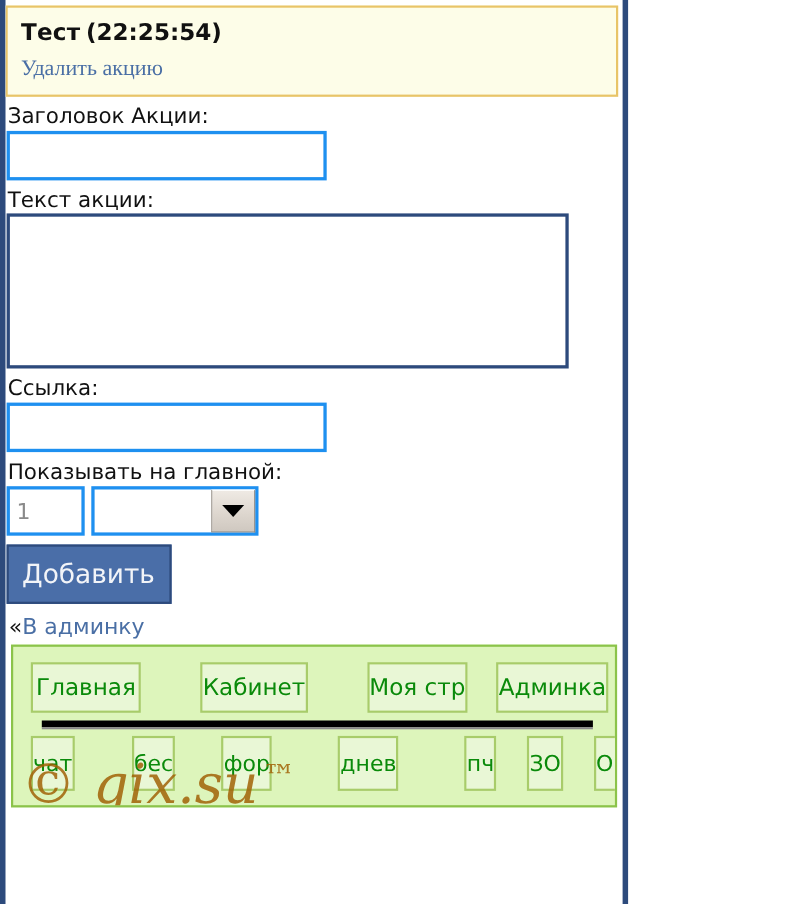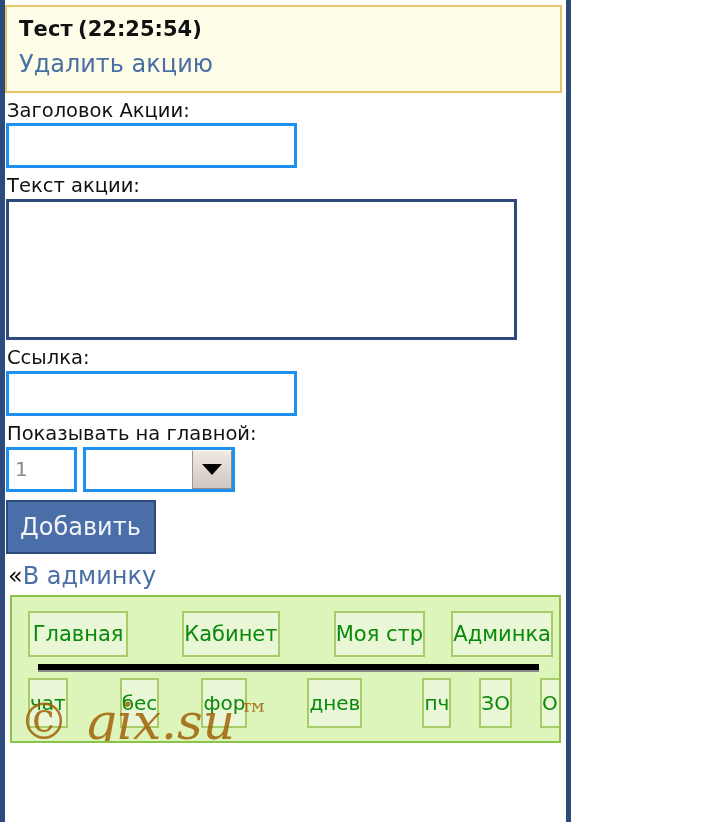--- a/index.html
+++ b/index.html
@@ -48,26 +48,27 @@
     color: #111111;
   }
   .ann-body {
     font-size: 20px;
     color: #141414;
     margin-top: 8px;
     line-height: 1.2;
   }
   .ann-del {
     display: inline-block;
-    font-size: 24px;
+    font-size: 20px;
     color: #4a6fa5;
     margin-top: 8px;
     line-height: 1.2;
     cursor: pointer;
     text-decoration: none;
+    font-family: Liberation Serif, serif;
   }
 
   
   .form-wrap {
     padding: 0 0 0 1px;
     border-radius: 17px;
   }
   .f-label {
     font-size: 19.5px;
     color: #111111;
@@ -172,21 +173,21 @@
     border: 2px solid #2d4a7c;
     color: #f2f4f8;
     font-size: 24px;
     font-family: "DejaVu Sans", "Liberation Sans", sans-serif;
     text-align: left;
     padding-left: 12px;
     cursor: pointer;
     border-radius: 0;
   }
   .admin-row {
-    font-size: 24px;
+    font-size: 20px;
     color: #111;
     padding: 9px 0 6px 2px;
     line-height: 1.1;
   }
   .admin-link {
     color: #4a6fa5;
     text-decoration: none;
     cursor: pointer;
   }
 

